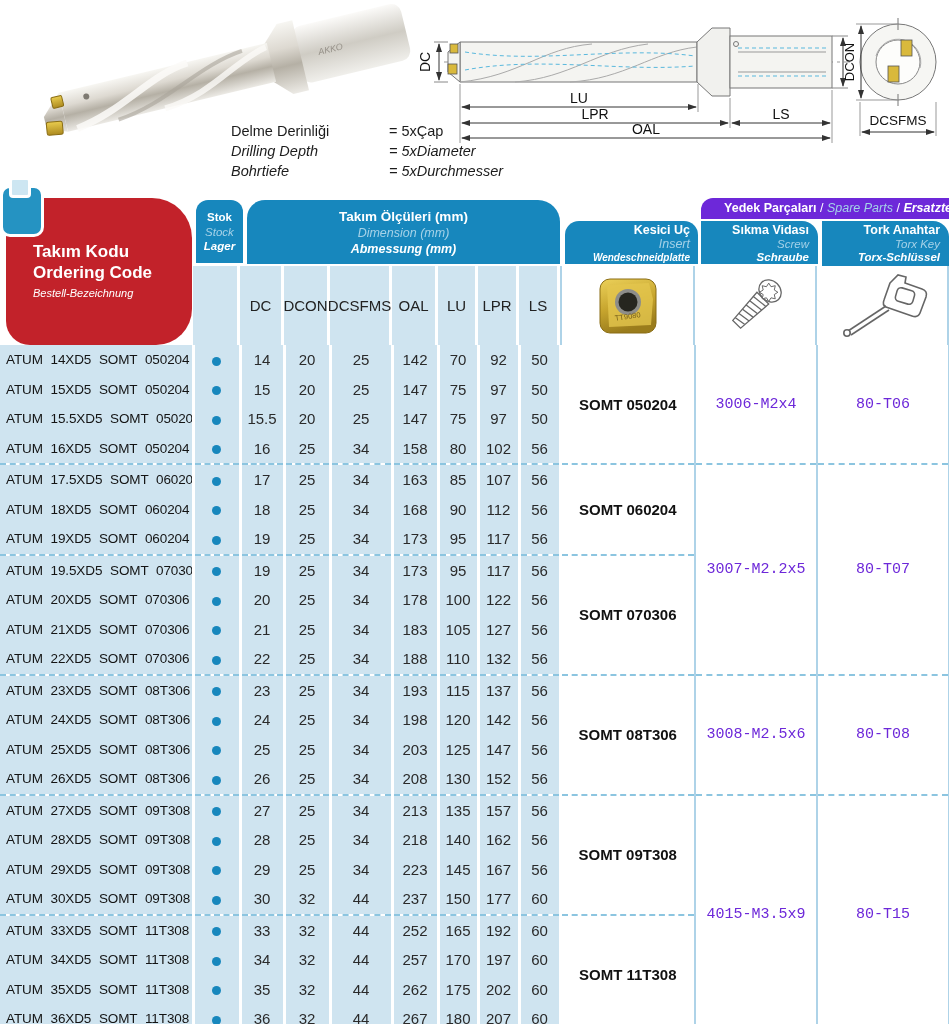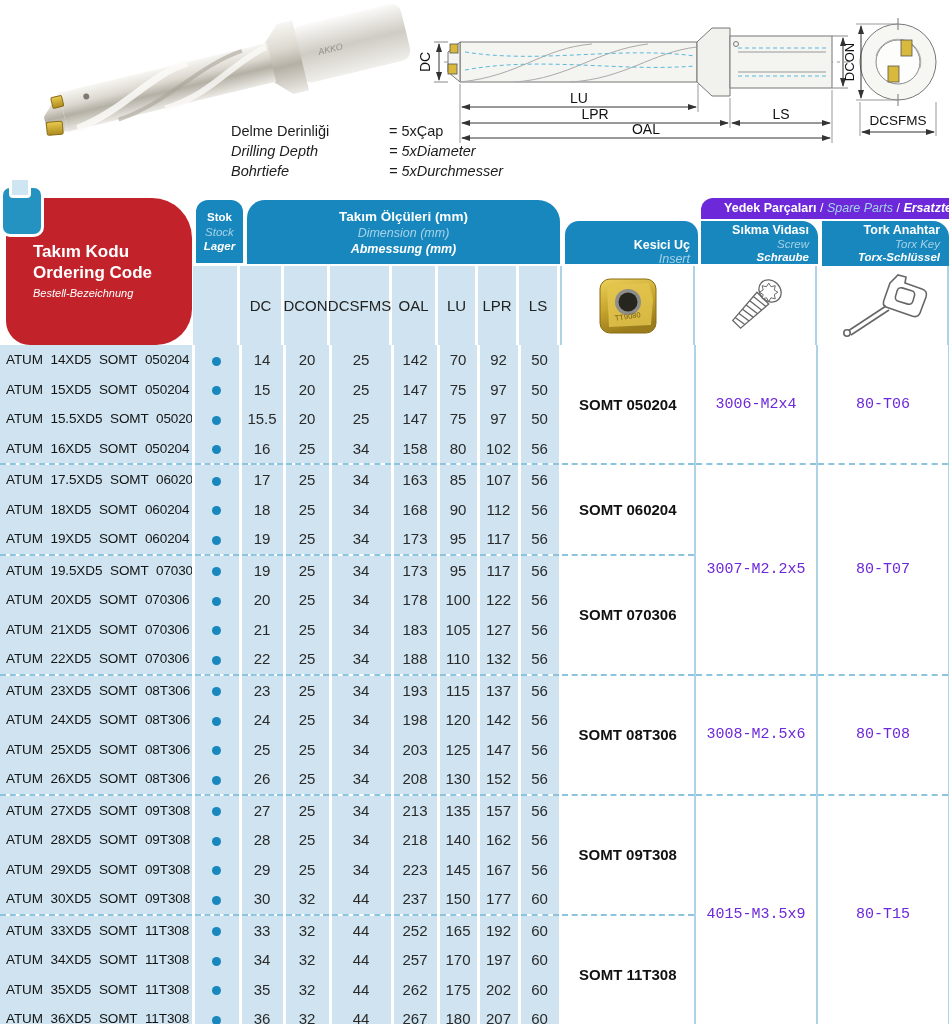--- a/index.html
+++ b/index.html
@@ -34,21 +34,21 @@
            font-size:11.5px;line-height:14.5px;padding-top:10px;}
   .hb-dims{left:247px;top:2px;width:313px;height:64px;border-radius:18px 22px 0 0;
            font-size:13.5px;line-height:16px;padding-top:9px;}
   .hb-dims .l2,.hb-dims .l3{font-size:12.5px;}
   .band-yedek{position:absolute;left:701px;top:0;width:248px;height:21px;background:#6d28d9;
            border-radius:12px 12px 0 0;color:#fff;font-size:12.5px;text-align:center;line-height:21px;padding-left:20px;}
   .band-yedek .sp-en{font-style:italic;color:#a5d2e8;}
   .band-yedek .sp-de{font-style:italic;font-weight:700;}
   .band-yedek .sp-tr{font-weight:700;}
   .hb-insert{left:565px;top:23px;width:133px;height:43px;border-radius:14px 14px 0 0;
-           font-size:12.5px;line-height:13.5px;padding-top:18px;text-align:right;padding-right:8px;}
+           font-size:12.5px;line-height:13.5px;padding-top:3px;text-align:right;padding-right:8px;}
   .hb-insert .l3{font-size:10px;}
   .hb-screw{left:701px;top:23px;width:117px;height:43px;border-radius:0 16px 0 0;
            font-size:12.5px;line-height:13.5px;padding-top:3px;text-align:right;padding-right:9px;}
   .hb-screw .l2,.hb-screw .l3{font-size:11.5px;}
   .hb-torx{left:822px;top:23px;width:127px;height:49px;border-radius:0 16px 0 0;
            font-size:12.5px;line-height:13.5px;padding-top:3px;text-align:right;padding-right:9px;}
   .hb-torx .l2,.hb-torx .l3{font-size:11.5px;}
   .strip{position:absolute;left:193px;top:68px;height:79px;display:flex;}
   .scell{background:#cfe4f0;border-right:3px solid #fff;box-sizing:border-box;height:79px;
          display:flex;align-items:center;justify-content:center;font-size:15px;color:#222;}

